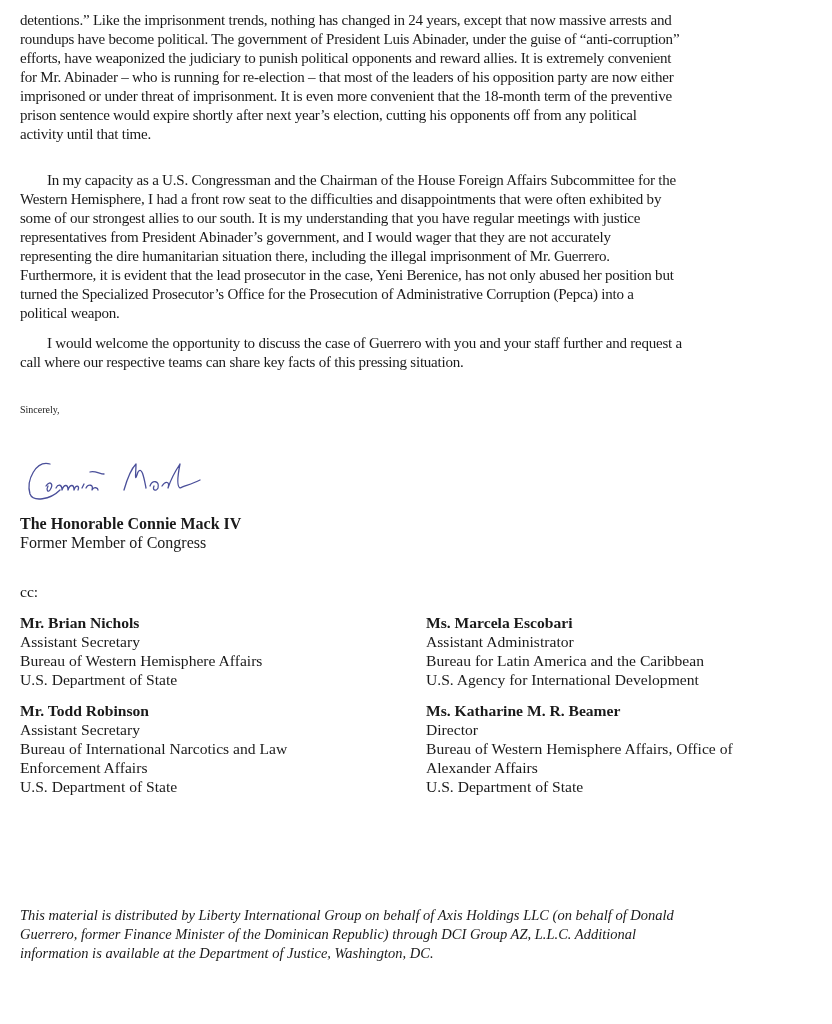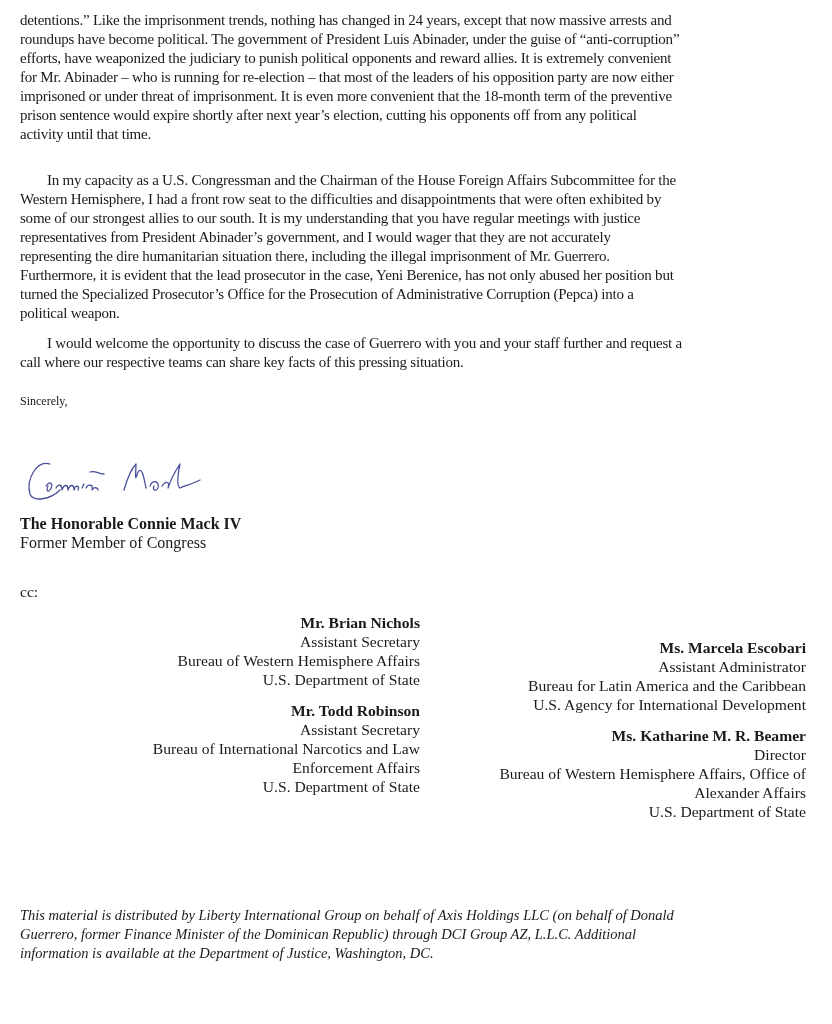--- a/index.html
+++ b/index.html
@@ -9,28 +9,28 @@
   }
   .page { position: absolute; left: 20px; top: 10px; width: 790px; }
   .body-text {
     font-size: 15.6px; line-height: 19px; letter-spacing: -0.25px;
     transform: scaleX(0.965); transform-origin: left top; width: 820px;
   }
   .para { margin: 0; }
   .p1 { position: absolute; top: 0; }
   .p2 { position: absolute; top: 160px; }
   .p3 { position: absolute; top: 323px; }
-  .closing { position: absolute; top: 384px; font-size: 12px; }
+  .closing { position: absolute; top: 394px; font-size: 10px; }
   .signature { position: absolute; left: 0; top: 440px; width: 200px; height: 70px; }
   .signer { position: absolute; top: 504px; font-size: 16px; line-height: 19px; }
   .bold { font-weight: bold; }
   .cc-label { position: absolute; top: 573px; font-size: 15.6px; text-align: center; }
-  .cc-col { position: absolute; font-size: 15.6px; line-height: 19px; text-align: right; }
+  .cc-col { position: absolute; font-size: 15.6px; line-height: 19px; }
   .cc-left { left: 0; top: 603px; width: 400px; }
-  .cc-right { left: 406px; top: 603px; width: 380px; margin-top: 25px; }
+  .cc-right { left: 406px; top: 603px; width: 380px; }
   .cc-block { margin-bottom: 12px; }
   .cc-block.gap { margin-bottom: 18px; }
   .footer {
     position: absolute; top: 895px; font-size: 15.6px; line-height: 19px;
     font-style: italic; transform: scaleX(0.93); transform-origin: left top; width: 840px;
   }
   .line { display: block; white-space: nowrap; }
 </style>
 </head>
 <body>

